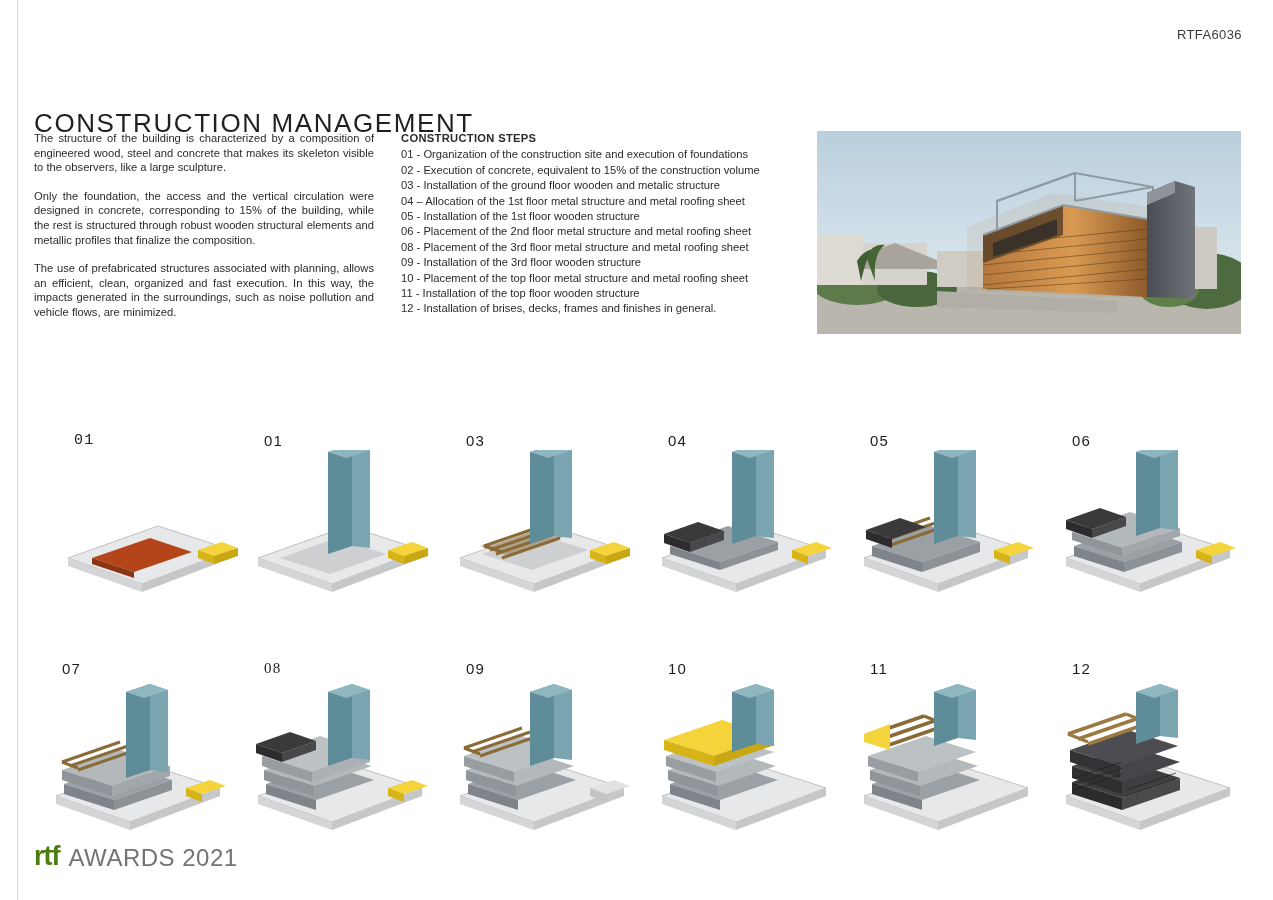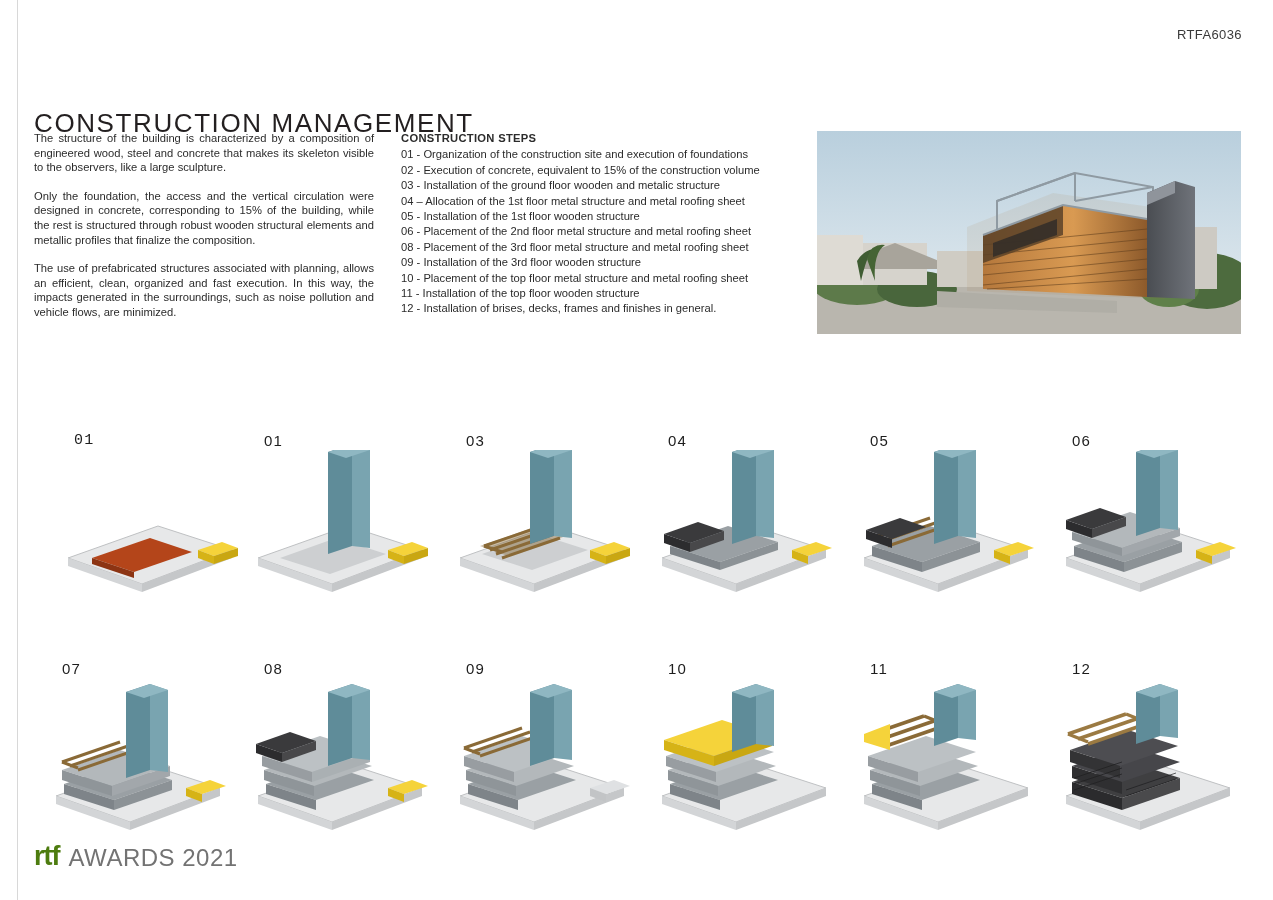--- a/index.html
+++ b/index.html
@@ -324,21 +324,21 @@
         </g>
         <path d="M92 14 L116 6 L116 92 L92 100 Z" fill="#5f8c99"></path>
         <path d="M116 6 L134 12 L134 94 L116 92 Z" fill="#79a4b0"></path>
         <path d="M92 14 L116 6 L134 12 L110 20 Z" fill="#8fb7c2"></path>
         <path d="M152 110 L176 102 L192 108 L168 116 Z" fill="#f5d33a"></path>
         <path d="M152 110 L168 116 L168 124 L152 118 Z" fill="#d6b316"></path>
       </svg>
     </div>
   </div>
 
-  <div class="cell" style="left:202px; top:228px;">
+  <div class="cell" style="left:202px; top:228px;font-family:Liberation Serif, serif;">
     <div class="num">08</div>
     <div class="art">
       <svg width="200" height="160" viewBox="0 0 200 160">
         <path d="M22 118 L112 86 L186 110 L96 144 Z" fill="#e7e8e9" stroke="#bfc1c3"></path>
         <path d="M96 144 L186 110 L186 118 L96 152 Z" fill="#c5c7c9"></path>
         <path d="M22 118 L96 144 L96 152 L22 126 Z" fill="#d3d5d7"></path>
         <path d="M30 106 L88 86 L138 102 L80 122 Z" fill="#9aa0a4"></path>
         <path d="M30 106 L80 122 L80 132 L30 116 Z" fill="#7e8489"></path>
         <path d="M28 92 L86 72 L136 88 L78 108 Z" fill="#b3b8bb"></path>
         <path d="M28 92 L78 108 L78 118 L28 102 Z" fill="#8f9599"></path>

